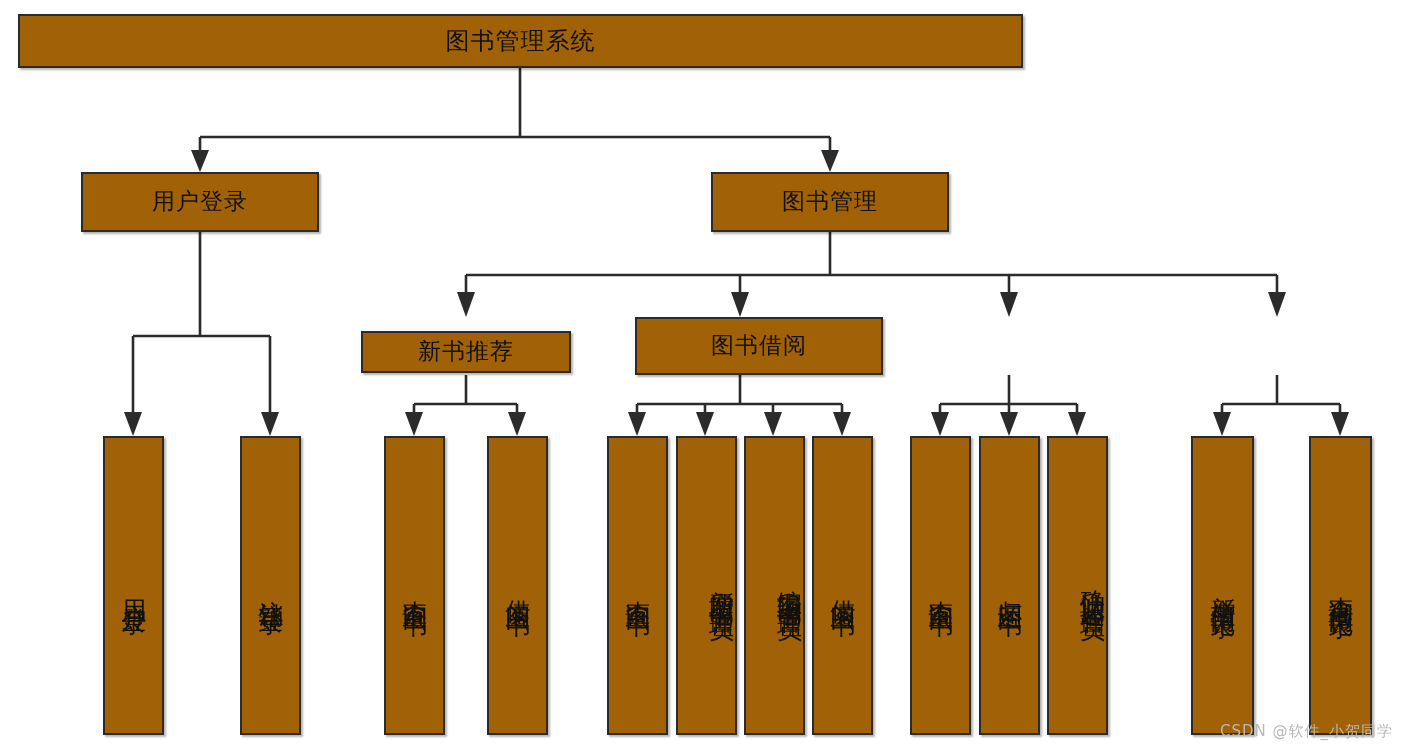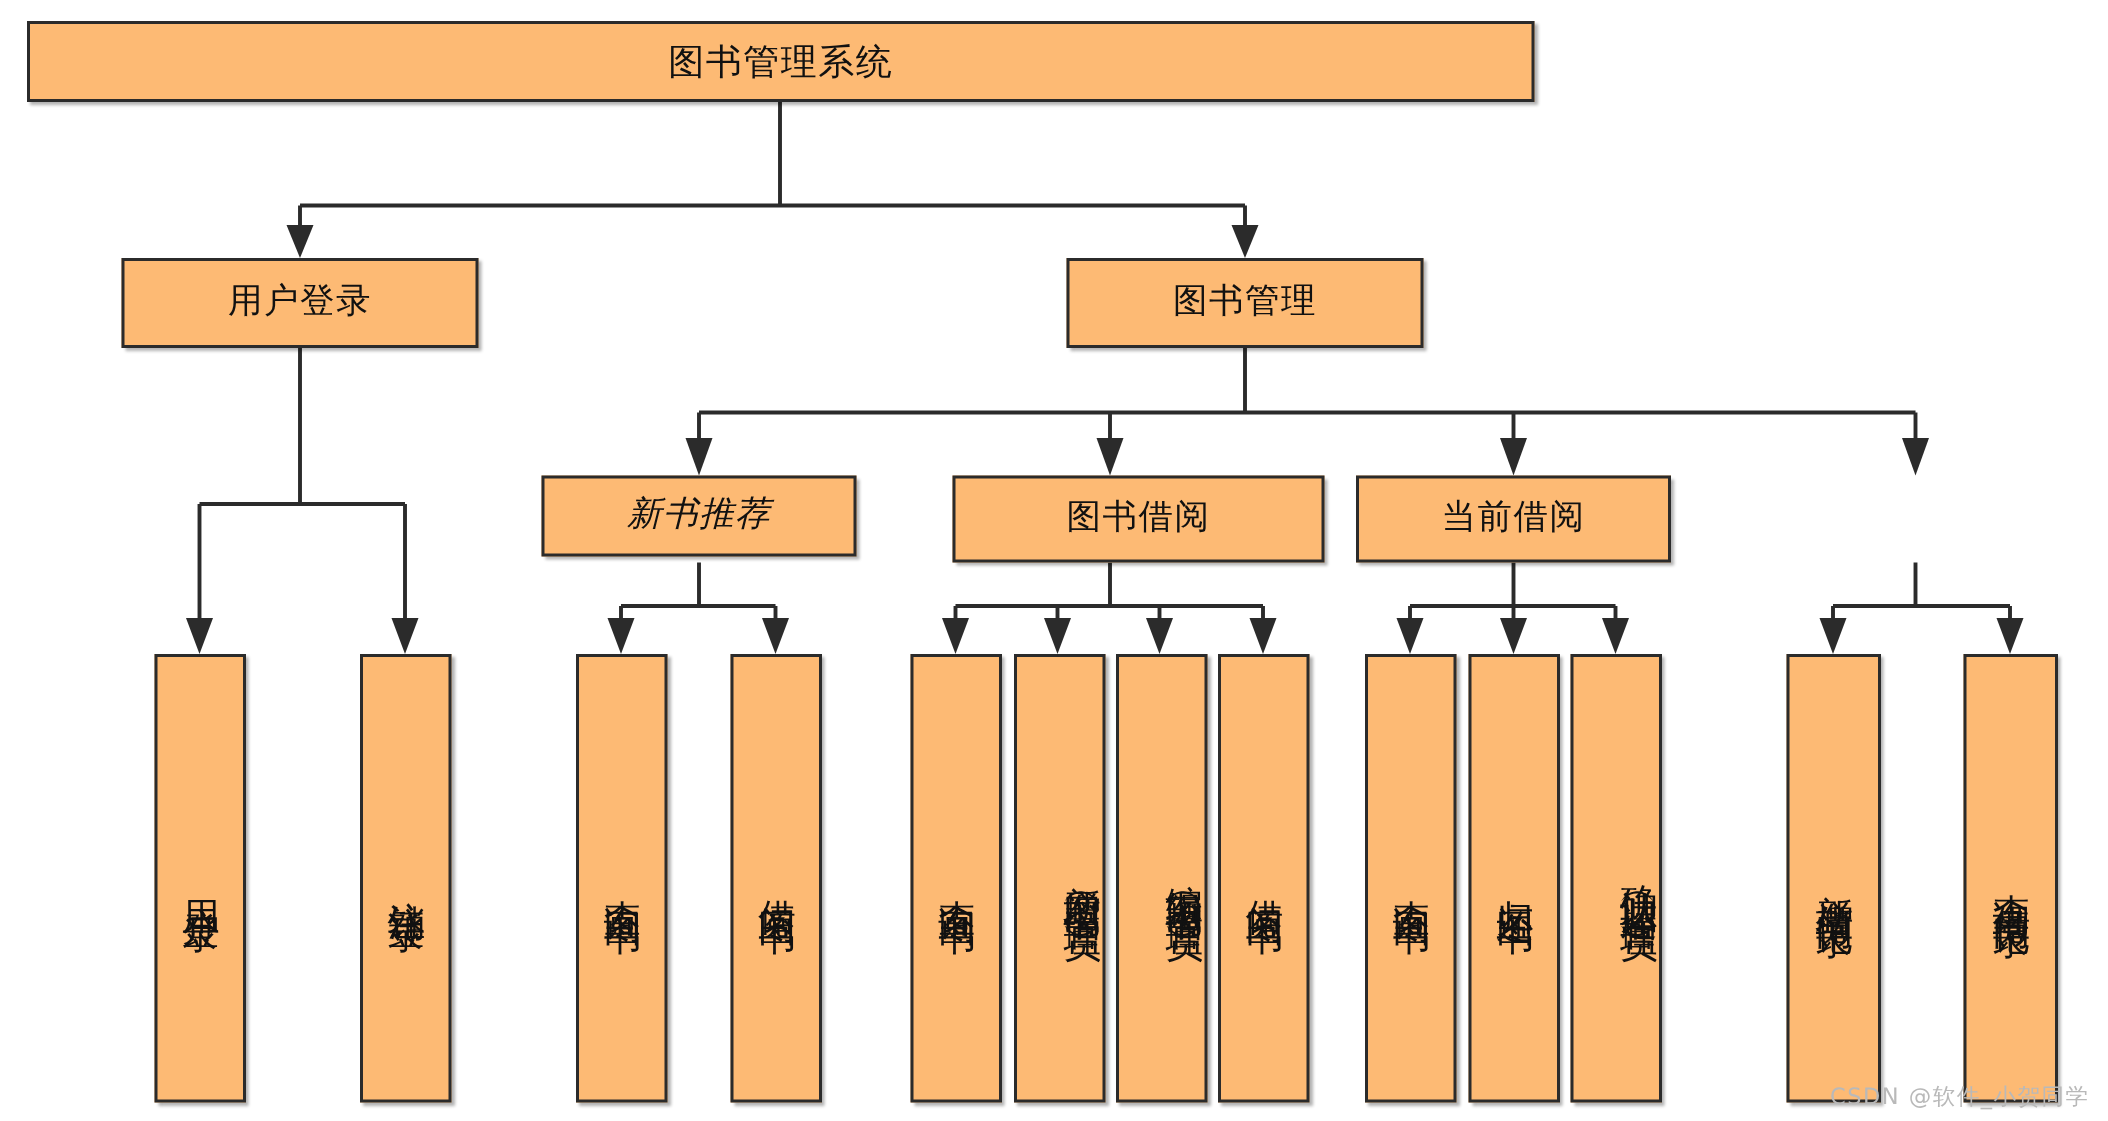--- a/index.html
+++ b/index.html
@@ -4,21 +4,21 @@
 <style>
   html,body{margin:0;padding:0;background:#ffffff;}
   body{
     width:1405px;height:747px;position:relative;overflow:hidden;
     font-family:"DejaVu Sans","Liberation Sans",sans-serif;
     color:#1a1a1a;
   }
   #canvas{position:absolute;left:0;top:0;width:1405px;height:747px;}
   .node{
     position:absolute;box-sizing:border-box;
-    background:#fdba74;
+    background:#a16207;
     border:2px solid #2b2b2b;
     box-shadow:2px 2px 2px rgba(0,0,0,0.30);
     display:flex;align-items:center;justify-content:center;
     text-align:left;
     color:#111111;
     z-index:3;
   }
   .node.h{
     font-size:23px;
     letter-spacing:1px;
@@ -112,23 +112,22 @@
     <line x1="1340" y1="404" x2="1340" y2="414"></line>
     <polygon points="1213,412 1231,412 1222,436"></polygon>
     <polygon points="1331,412 1349,412 1340,436"></polygon>
   </svg>
 
   <div class="node h root" style="left:18px;top:14px;width:1005px;height:54px;">图书管理系统</div>
 
   <div class="node h" style="left:81px;top:172px;width:238px;height:60px;">用户登录</div>
   <div class="node h" style="left:711px;top:172px;width:238px;height:60px;">图书管理</div>
 
-  <div class="node h" style="left:361px;top:317px;width:210px;height:54px;font-style:italic;">新书推荐</div>
+  <div class="node h" style="left:361px;top:331px;width:210px;height:42px;">新书推荐</div>
   <div class="node h" style="left:635px;top:317px;width:248px;height:58px;">图书借阅</div>
-  <div class="node h" style="left:904px;top:317px;width:210px;height:58px;">当前借阅</div>
 
   <div class="node v tall" style="left:103px;top:436px;width:61px;height:299px;">用户登录</div>
   <div class="node v tall" style="left:240px;top:436px;width:61px;height:299px;">注销登录</div>
 
   <div class="node v tall" style="left:384px;top:436px;width:61px;height:299px;">查询图书</div>
   <div class="node v tall" style="left:487px;top:436px;width:61px;height:299px;">借阅图书</div>
 
   <div class="node v tall" style="left:607px;top:436px;width:61px;height:299px;">查询图书</div>
   <div class="node v" style="left:676px;top:436px;width:61px;height:299px;">新增图书（管理员）</div>
   <div class="node v" style="left:744px;top:436px;width:61px;height:299px;">编辑图书（管理员）</div>

